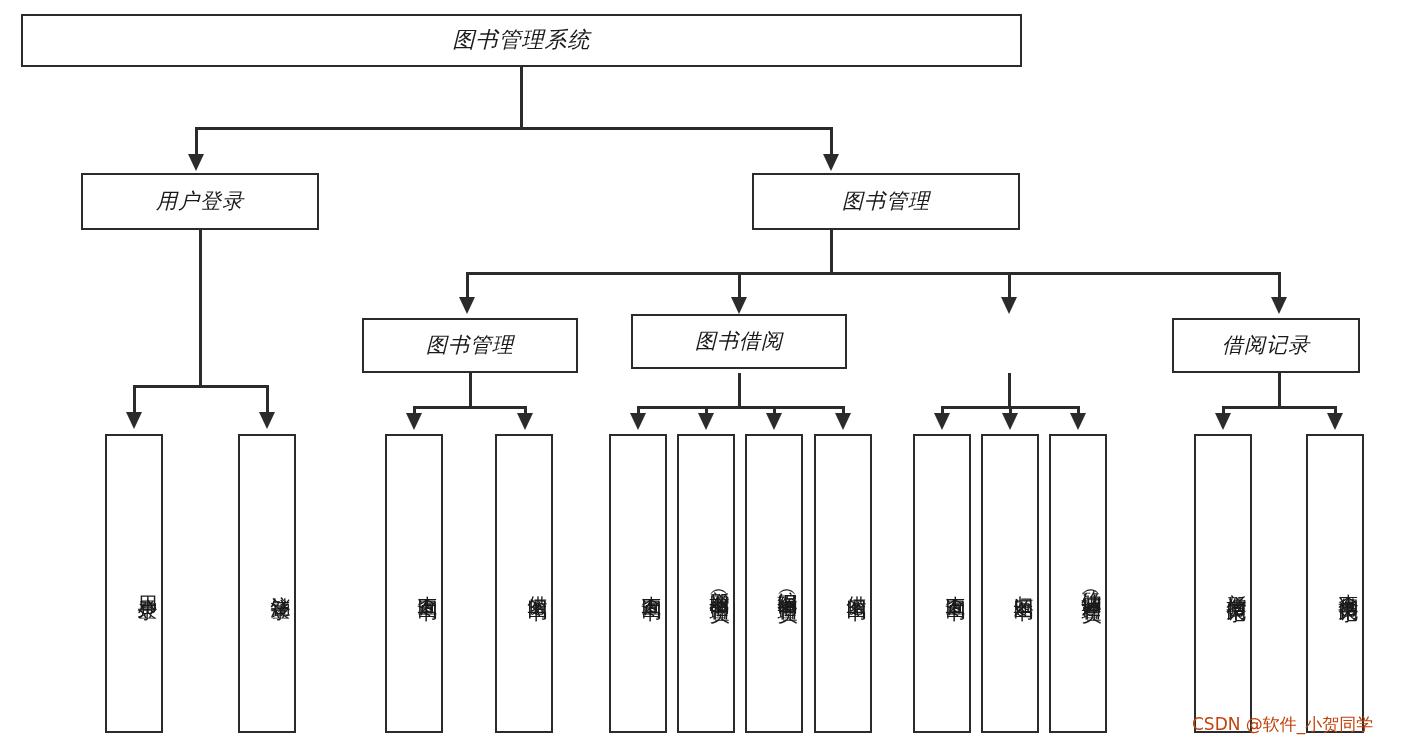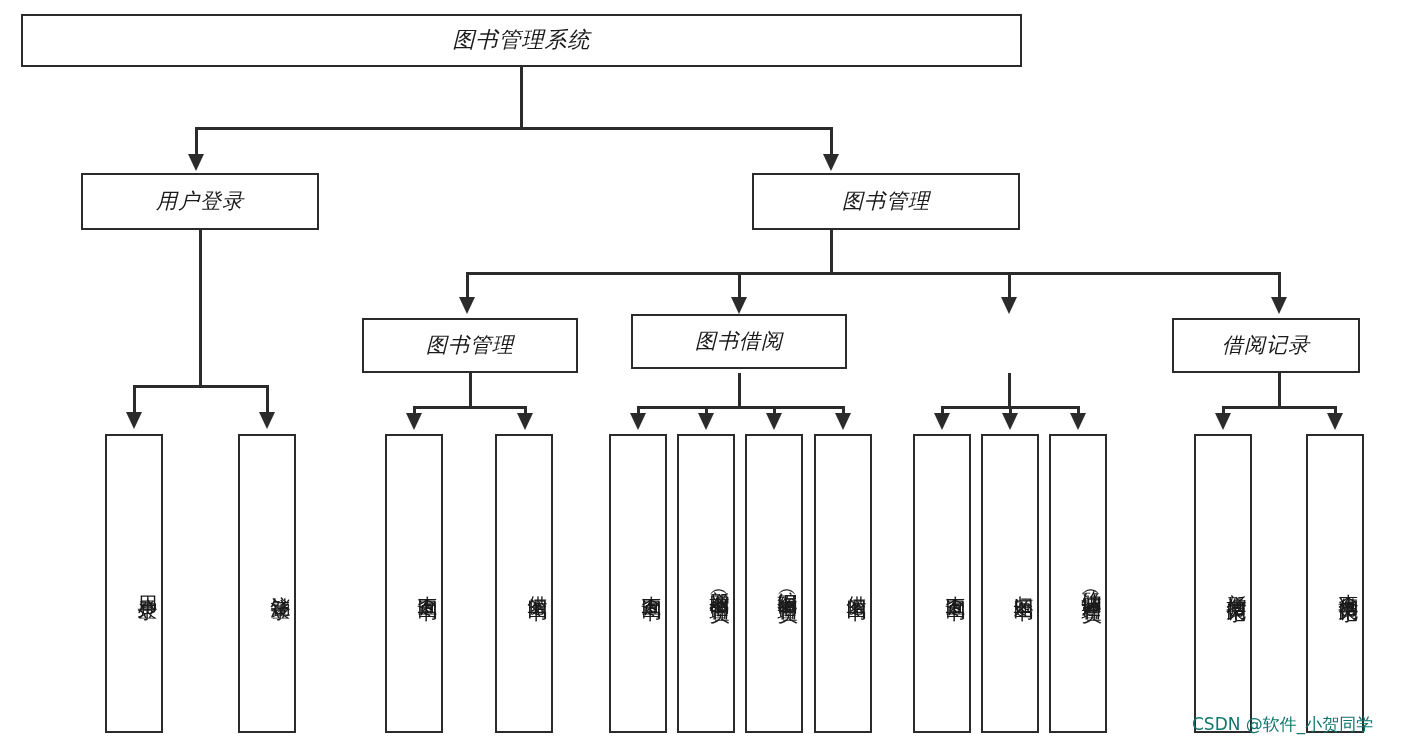--- a/index.html
+++ b/index.html
@@ -73,21 +73,21 @@
     border-right: 8px solid transparent;
     border-top: 17px solid #2b2b2b;
   }
 
   
   #watermark {
     position: absolute;
     left: 1192px;
     top: 713px;
     font-size: 17px;
-    color: #0f766e;
+    color: #c2410c;
     white-space: nowrap;
     font-family: "DejaVu Sans", "Liberation Sans", sans-serif;
   }
 </style>
 </head>
 <body>
 
 <div id="canvas">
 
   <div class="node horiz title" style="left:21px; top:14px; width:1001px; height:53px;">

